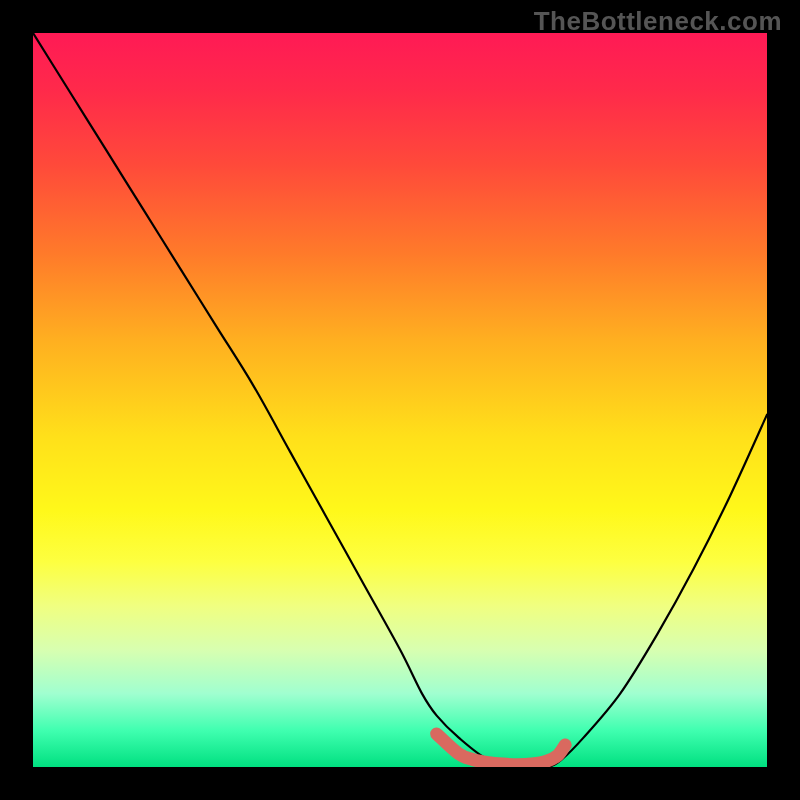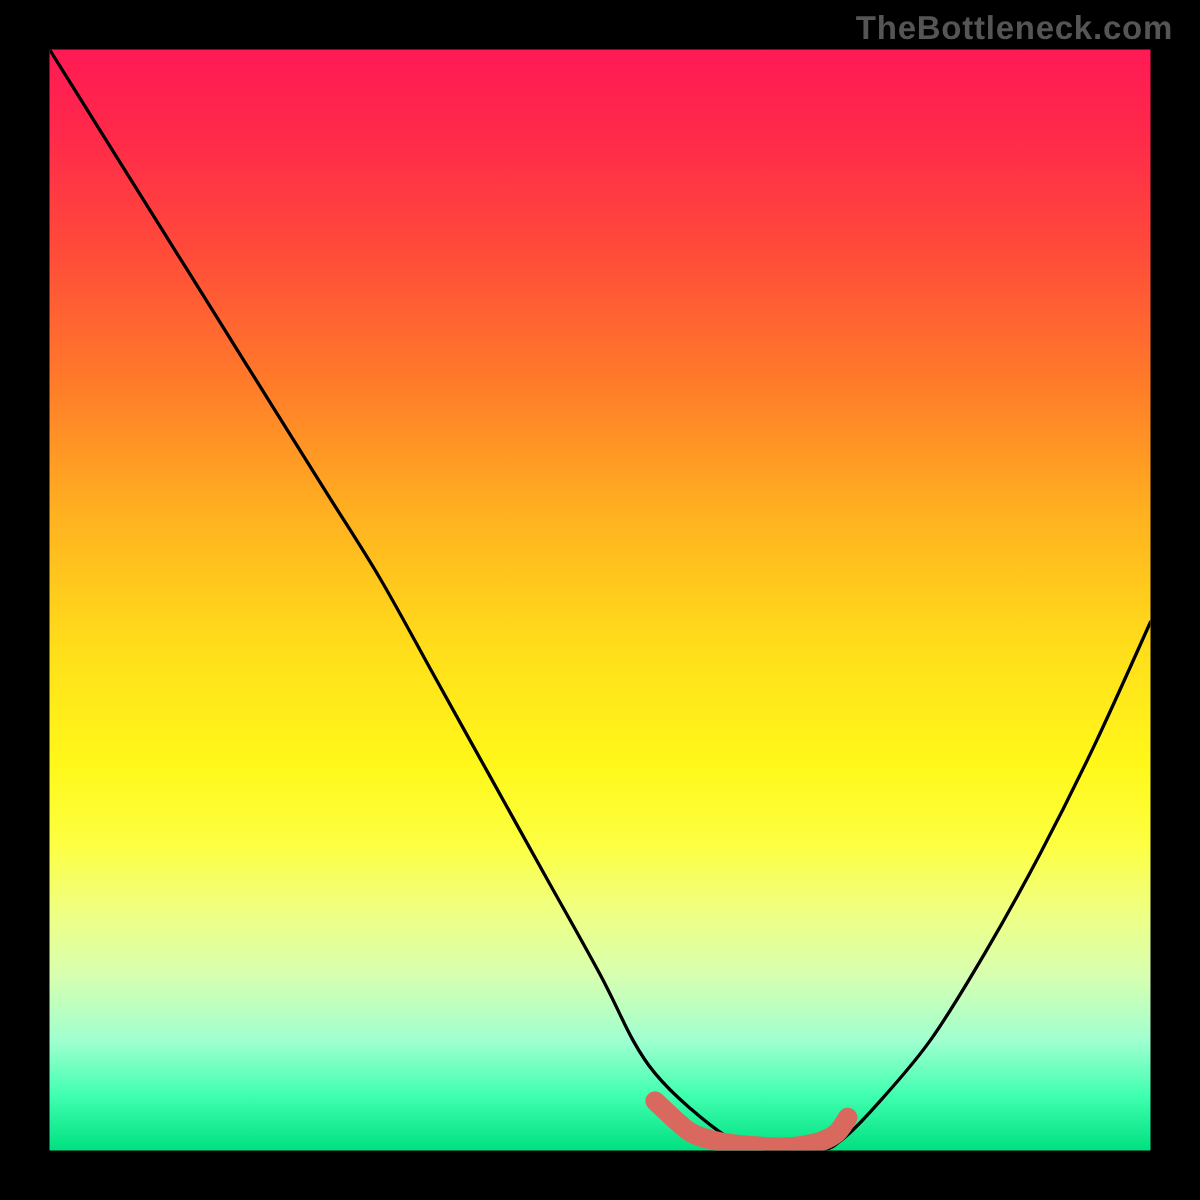--- a/index.html
+++ b/index.html
@@ -9,21 +9,21 @@
     background: #000;
     position: relative;
     font-family: Arial, sans-serif;
     overflow: hidden;
   }
   .watermark {
     position: absolute;
     top: 6px;
     right: 18px;
     color: #555;
-    font-size: 22px;
+    font-size: 26px;
     font-weight: bold;
     letter-spacing: 0.5px;
     z-index: 10;
   }
   .plot-area {
     position: absolute;
     left: 33px;
     top: 33px;
     width: 734px;
     height: 734px;

